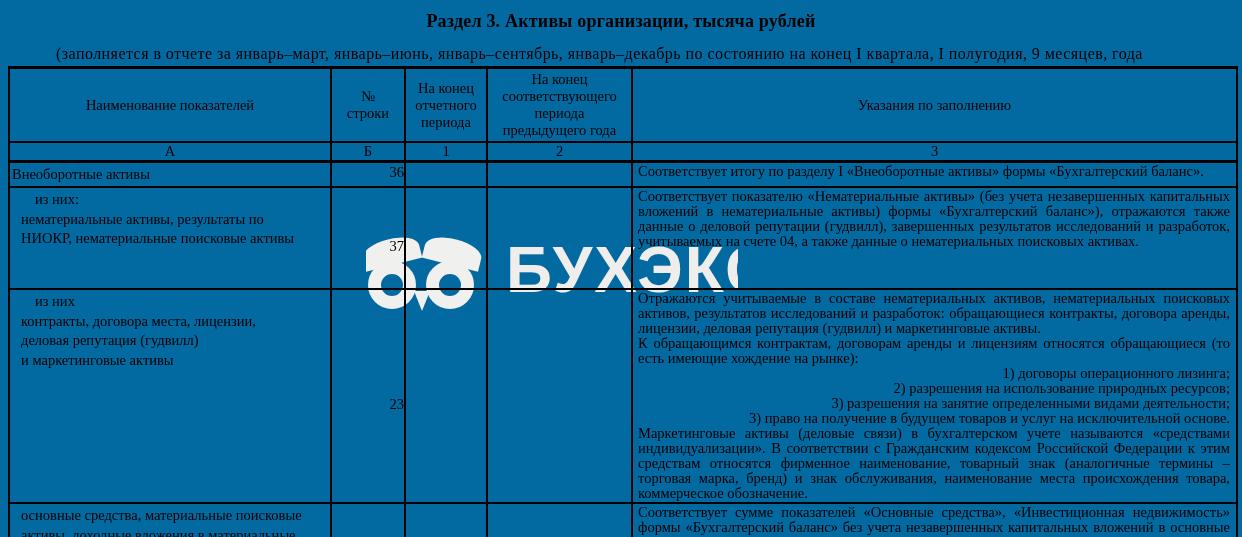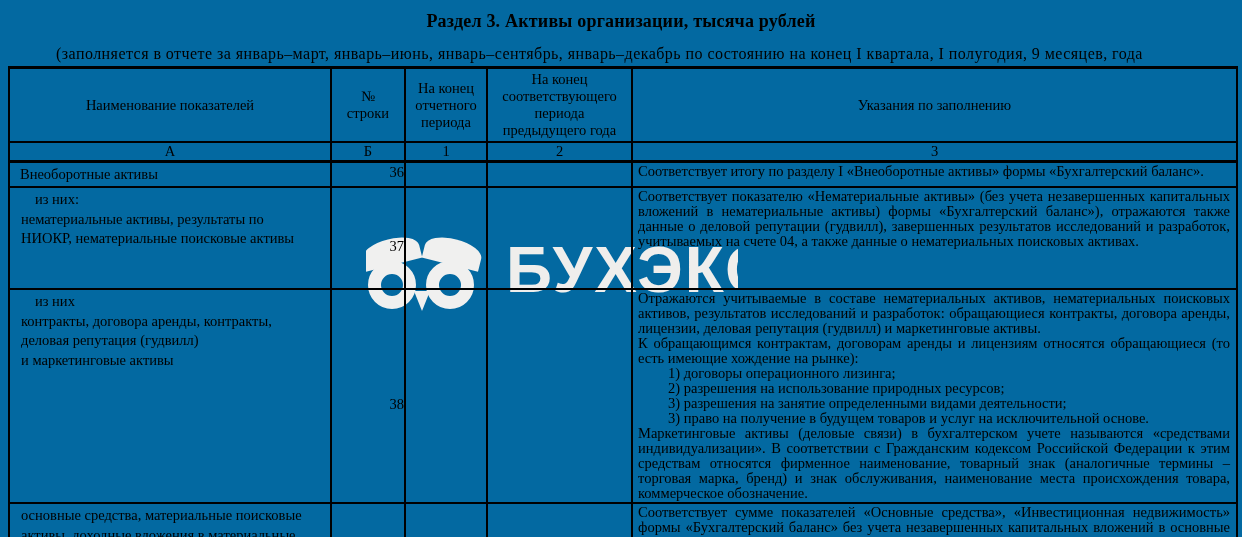--- a/index.html
+++ b/index.html
@@ -40,29 +40,29 @@
   table.grid {
     position:absolute; top:66px; left:8px; width:1228px; z-index:1;
     border-collapse:collapse; table-layout:fixed;
     font-size:14.5px; border-top:3px solid #000;
   }
   table.grid td { border:2px solid #000; vertical-align:top; overflow:hidden; }
   tr.hdr td { vertical-align:middle; text-align:center; line-height:17px; padding:2px; }
   tr.letters td { vertical-align:middle; text-align:center; line-height:15px;
                   height:19px; padding:0; border-bottom:3px solid #000; }
   .pre { white-space:pre-line; }
-  td.name { padding:2px 4px 2px 10px; line-height:19.5px; }
+  td.name { padding:2px 4px 2px 2px; line-height:19.5px; }
   td.name.sub { padding-left:11px; }
   .prefix { padding-left:14px; }
   td.num { text-align:right; padding-top:1px; }
   td.num.mid { vertical-align:middle; padding-top:16px; }
   td.val { background:transparent; }
   td.guide { padding:1px 6px 1px 5px; line-height:15px; }
   td.guide .p { text-align:justify; }
-  td.guide .p.item { padding-left:30px; text-align:left; }
+  td.guide .p.item { padding-left:30px; text-align:right; }
 </style>
 </head>
 <body>
 
 <div class="page">
 
   <div class="title">Раздел 3. Активы организации, тысяча рублей</div>
   <div class="subtitle">(заполняется в отчете за январь–март, январь–июнь, январь–сентябрь, январь–декабрь по состоянию на конец I квартала, I полугодия, 9 месяцев, года</div>
 
   <div class="watermark">
@@ -128,25 +128,25 @@
       <td class="val"></td>
       <td class="val"></td>
       <td class="guide">
         <div class="p">Соответствует показателю «Нематериальные активы» (без учета незавершенных капитальных вложений в нематериальные активы) формы «Бухгалтерский баланс»), отражаются также данные о деловой репутации (гудвилл), завершенных результатов исследований и разработок, учитываемых на счете 04, а также данные о нематериальных поисковых активах.</div>
       </td>
     </tr>
 
     <tr style="height:207px">
       <td class="name sub">
         <div class="prefix">из них</div>
-        <div class="pre">контракты, договора аренды, контракты,
+        <div class="pre">контракты, договора места, лицензии,
 деловая репутация (гудвилл)
 и маркетинговые активы</div>
       </td>
-      <td class="num mid">38</td>
+      <td class="num mid">23</td>
       <td class="val"></td>
       <td class="val"></td>
       <td class="guide">
         <div class="p">Отражаются учитываемые в составе нематериальных активов, нематериальных поисковых активов, результатов исследований и разработок: обращающиеся контракты, договора аренды, лицензии, деловая репутация (гудвилл) и маркетинговые активы.</div>
         <div class="p">К обращающимся контрактам, договорам аренды и лицензиям относятся обращающиеся (то есть имеющие хождение на рынке):</div>
         <div class="p item">1) договоры операционного лизинга;</div>
         <div class="p item">2) разрешения на использование природных ресурсов;</div>
         <div class="p item">3) разрешения на занятие определенными видами деятельности;</div>
         <div class="p item">3) право на получение в будущем товаров и услуг на исключительной основе.</div>
         <div class="p">Маркетинговые активы (деловые связи) в бухгалтерском учете называются «средствами индивидуализации». В соответствии с Гражданским кодексом Российской Федерации к этим средствам относятся фирменное наименование, товарный знак (аналогичные термины – торговая марка, бренд) и знак обслуживания, наименование места происхождения товара, коммерческое обозначение.</div>

